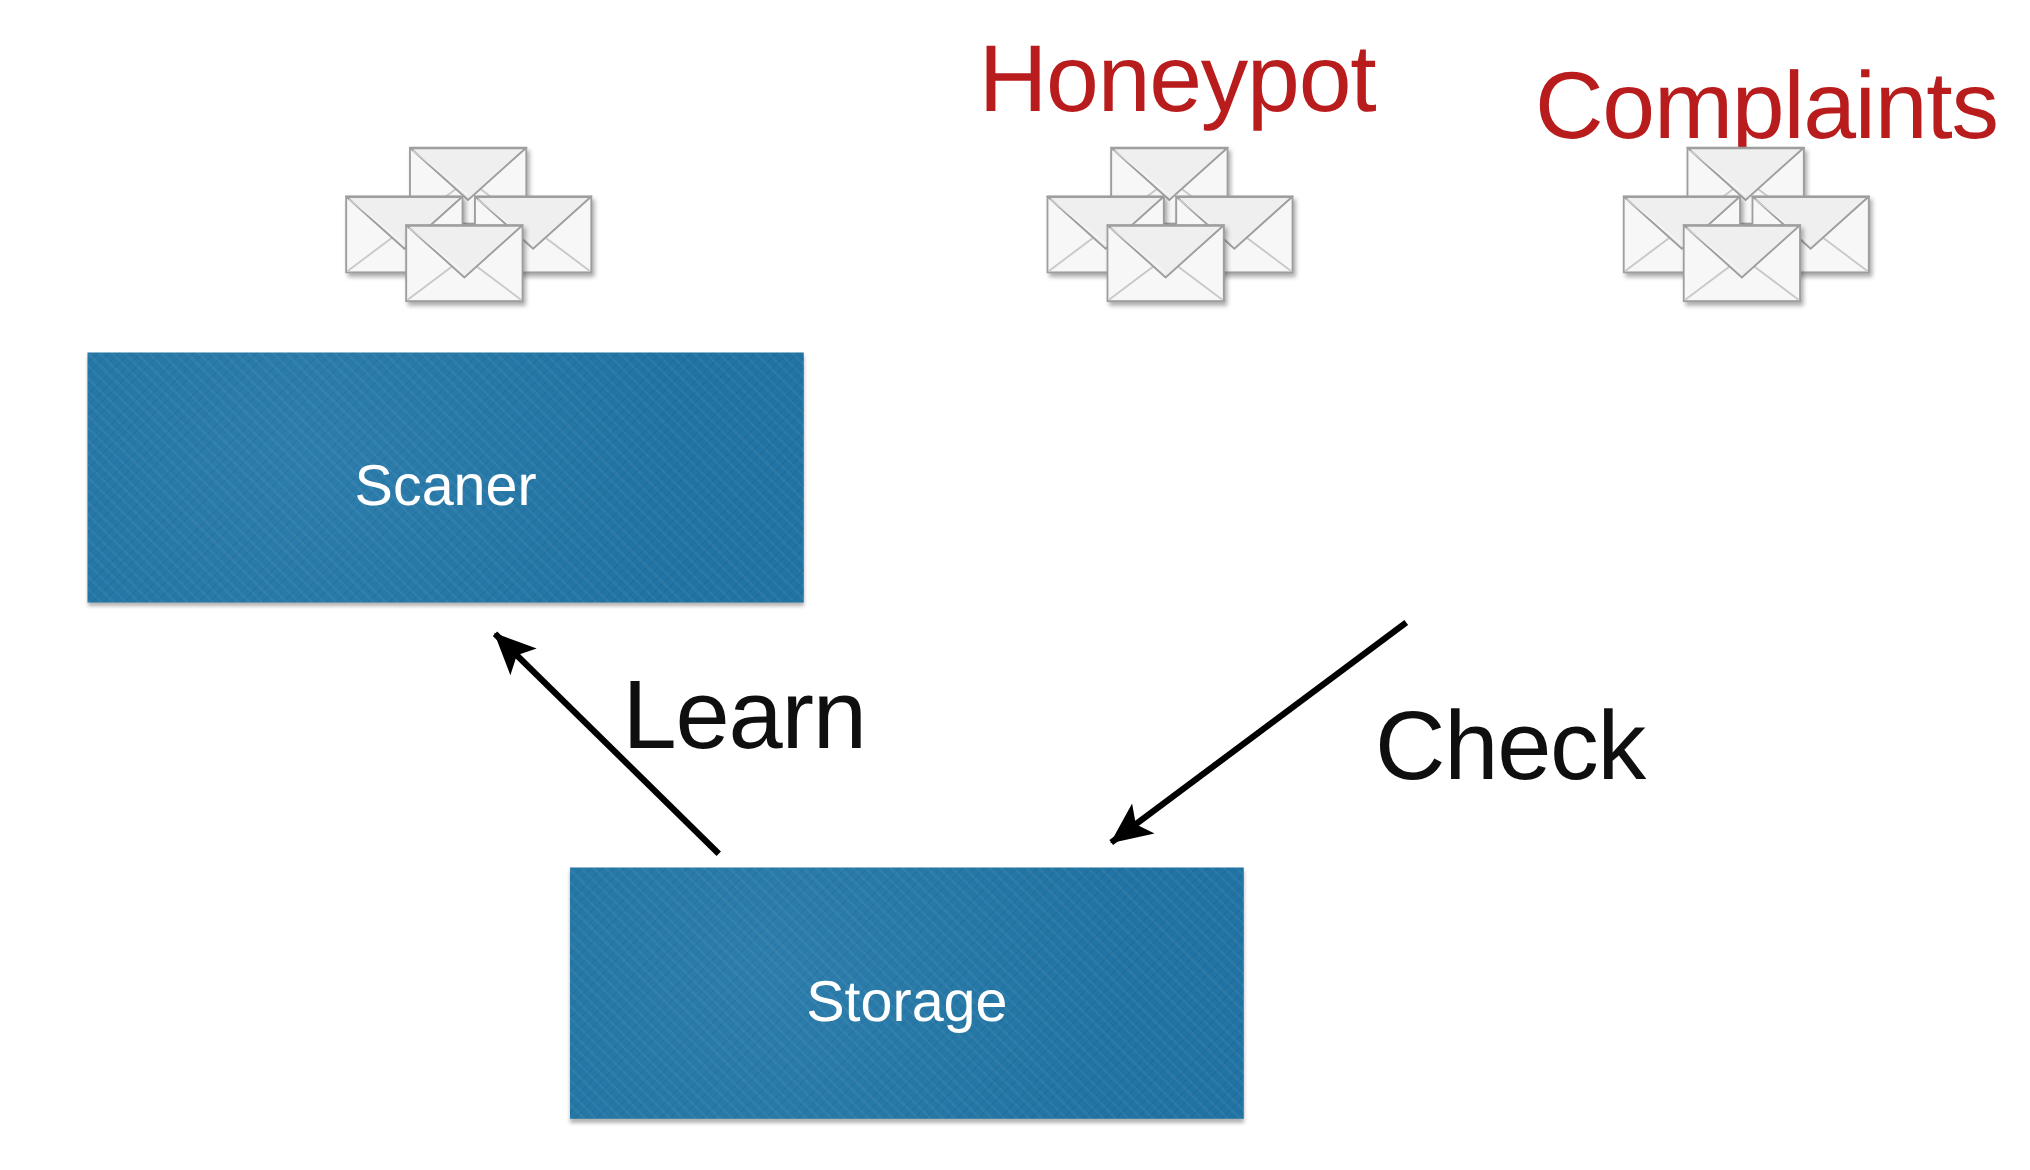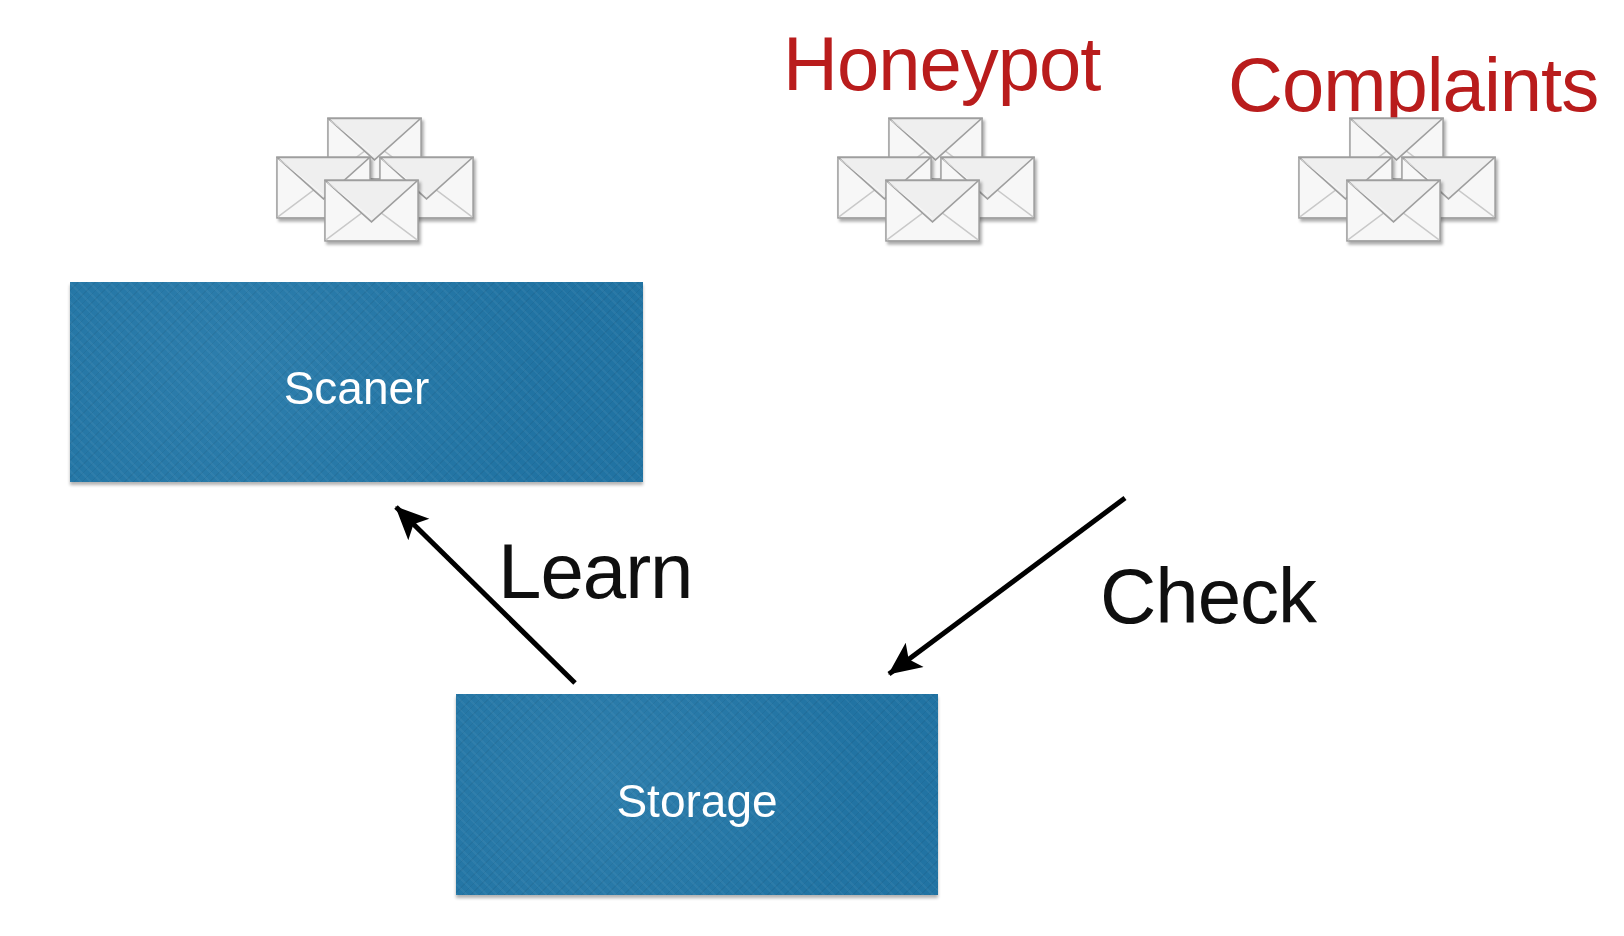--- a/index.html
+++ b/index.html
@@ -39,21 +39,21 @@
       repeating-linear-gradient(45deg,  rgba(255,255,255,0.045) 0 2px, rgba(255,255,255,0) 2px 7px),
       repeating-linear-gradient(-45deg, rgba(0,0,0,0.05)        0 1px, rgba(0,0,0,0)       1px 6px),
       radial-gradient(circle at 30% 40%, rgba(255,255,255,0.05), rgba(0,0,0,0.03) 70%);
     box-shadow: 0 3px 3px rgba(0,0,0,0.30);
     display: flex;
     align-items: center;
     justify-content: center;
   }
   #node-scaner     { left: 70px;  top: 282px; }
   #node-controller { left: 865px; top: 282px; }
-  #node-storage    { left: 456px; top: 694px; width: 482px; height: 201px; }
+  #node-storage    { left: 456px; top: 694px; width: 539px; height: 201px; }
 
   .node-label {
     color: #ffffff;
     font-size: 46px;
     font-weight: 300;
     line-height: 1;
     transform: translateY(6px);
     white-space: nowrap;
   }
 

